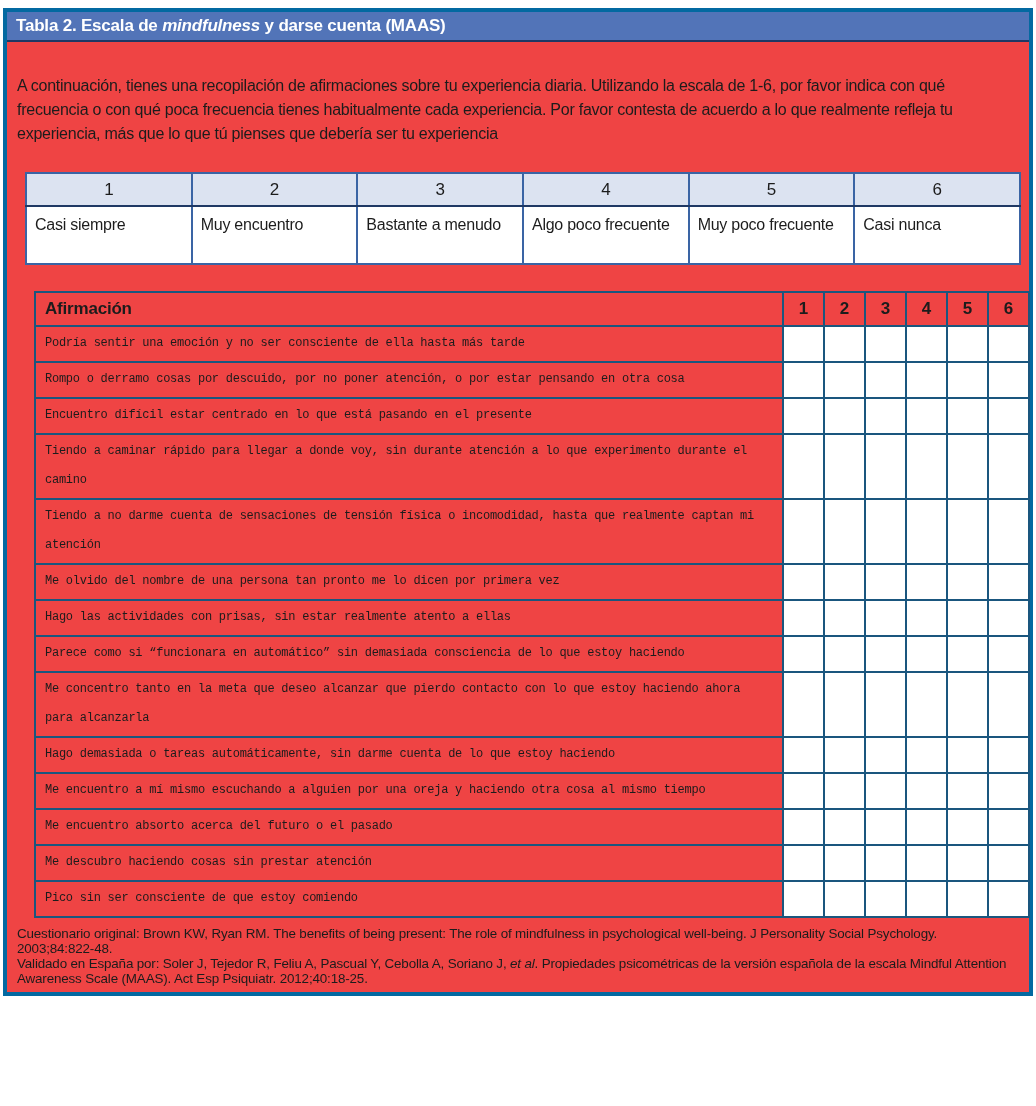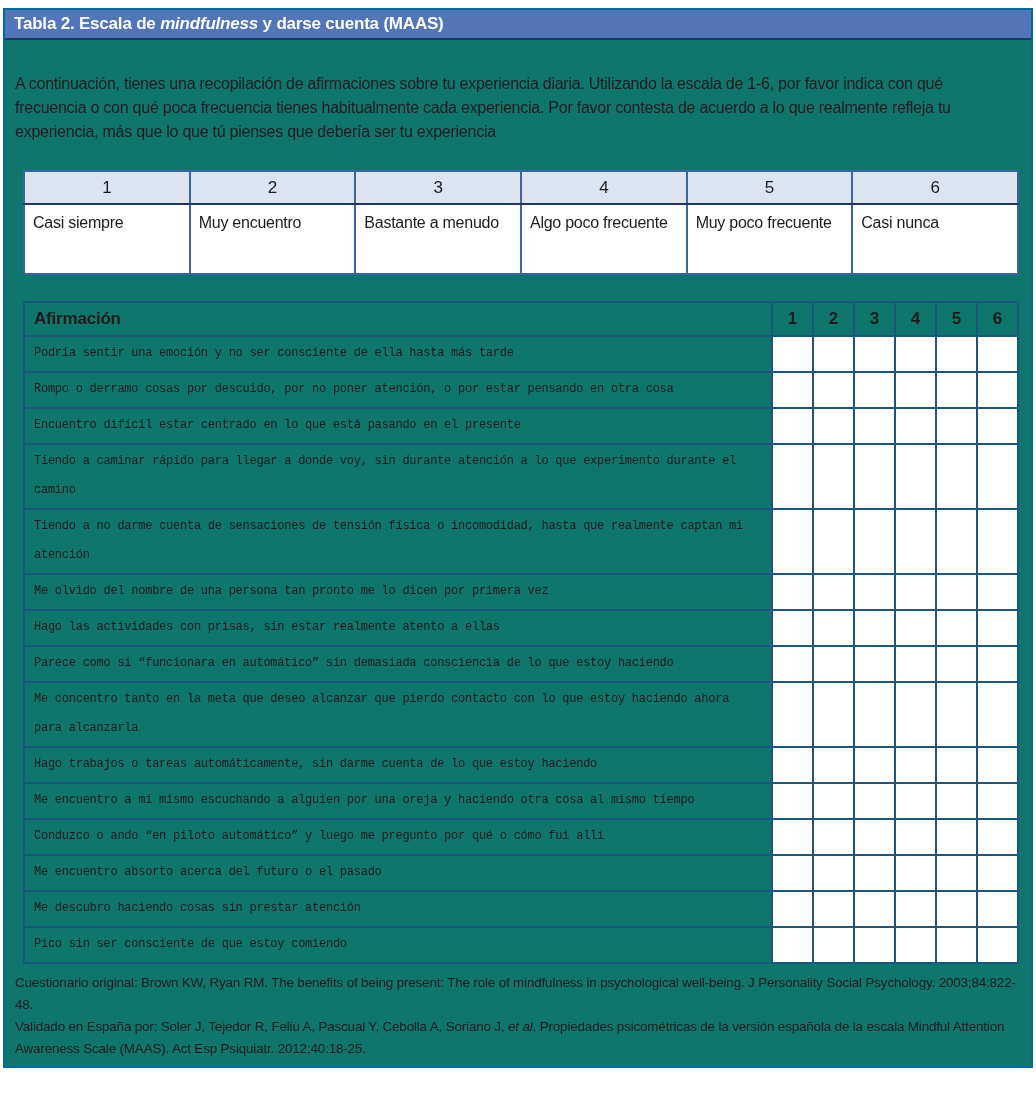--- a/index.html
+++ b/index.html
@@ -5,22 +5,22 @@
   * { box-sizing: border-box; }
   html, body {
     margin: 0; padding: 0;
     background: #ffffff;
     font-family: "Liberation Sans", "DejaVu Sans", sans-serif;
     color: #1c1c1c;
   }
   .page {
     width: 1030px;
     margin: 8px 0 0 3px;
-    border: 2px solid #0369a1;
-    background: #0f766e;
+    border: 4px solid #0369a1;
+    background: #ef4444;
   }
   .title-bar {
     background: #5274b8;
     border-bottom: 2px solid #1f3864;
     color: #ffffff;
     font-size: 17px;
     font-weight: bold;
     padding: 4px 9px 4px 9px;
     line-height: 20px;
     letter-spacing: -0.2px;
@@ -51,31 +51,31 @@
     border: 2px solid #3a64a4;
     border-bottom: 2px solid #1f3864;
     height: 33px;
     font-weight: normal;
     font-size: 17px;
     letter-spacing: -0.2px;
     text-align: center;
   }
   .scale-table td {
     border: 2px solid #3a64a4;
-    height: 70px;
+    height: 58px;
     vertical-align: top;
     padding: 6px 6px 0 8px;
     font-size: 16px;
     line-height: 24px;
     letter-spacing: -0.25px;
     background: #ffffff;
   }
   
   .main-table {
-    margin: 26px 0 0 9px;
+    margin: 26px 0 0 18px;
     border: 2px solid #1a567e;
   }
   .main-table th, .main-table td {
     border: 2px solid #1a567e;
   }
   .main-table th {
     height: 34px;
     font-size: 17px;
     font-weight: bold;
     letter-spacing: -0.2px;
@@ -94,21 +94,21 @@
     line-height: 29px;
     letter-spacing: -0.25px;
     vertical-align: middle;
     font-family: Liberation Mono, monospace;
   }
   .answer-cell { background: #ffffff; }
   
   .footnotes {
     margin: 8px 0 0 1px;
     font-size: 13.4px;
-    line-height: 22px;
+    line-height: 15px;
     letter-spacing: -0.15px;
   }
   .footnotes p { margin: 0; max-width: 1008px; }
   .footnotes em { font-style: italic; }
 </style>
 </head>
 <body>
 
 <div class="page">
 
@@ -231,39 +231,30 @@
           <tr>
             <td class="stmt-cell">Me concentro tanto en la meta que deseo alcanzar que pierdo contacto con lo que estoy haciendo ahora para alcanzarla</td>
             <td class="answer-cell"></td>
             <td class="answer-cell"></td>
             <td class="answer-cell"></td>
             <td class="answer-cell"></td>
             <td class="answer-cell"></td>
             <td class="answer-cell"></td>
           </tr>
           <tr>
-            <td class="stmt-cell">Hago trabajos o tareas automáticamente, sin darme cuenta de lo que estoy haciendo</td>
+            <td class="stmt-cell">Hago demasiada o tareas automáticamente, sin darme cuenta de lo que estoy haciendo</td>
             <td class="answer-cell"></td>
             <td class="answer-cell"></td>
             <td class="answer-cell"></td>
             <td class="answer-cell"></td>
             <td class="answer-cell"></td>
             <td class="answer-cell"></td>
           </tr>
           <tr>
             <td class="stmt-cell">Me encuentro a mí mismo escuchando a alguien por una oreja y haciendo otra cosa al mismo tiempo</td>
-            <td class="answer-cell"></td>
-            <td class="answer-cell"></td>
-            <td class="answer-cell"></td>
-            <td class="answer-cell"></td>
-            <td class="answer-cell"></td>
-            <td class="answer-cell"></td>
-          </tr>
-          <tr>
-            <td class="stmt-cell">Conduzco o ando “en piloto automático” y luego me pregunto por qué o cómo fui allí</td>
             <td class="answer-cell"></td>
             <td class="answer-cell"></td>
             <td class="answer-cell"></td>
             <td class="answer-cell"></td>
             <td class="answer-cell"></td>
             <td class="answer-cell"></td>
           </tr>
           <tr>
             <td class="stmt-cell">Me encuentro absorto acerca del futuro o el pasado</td>
             <td class="answer-cell"></td>

